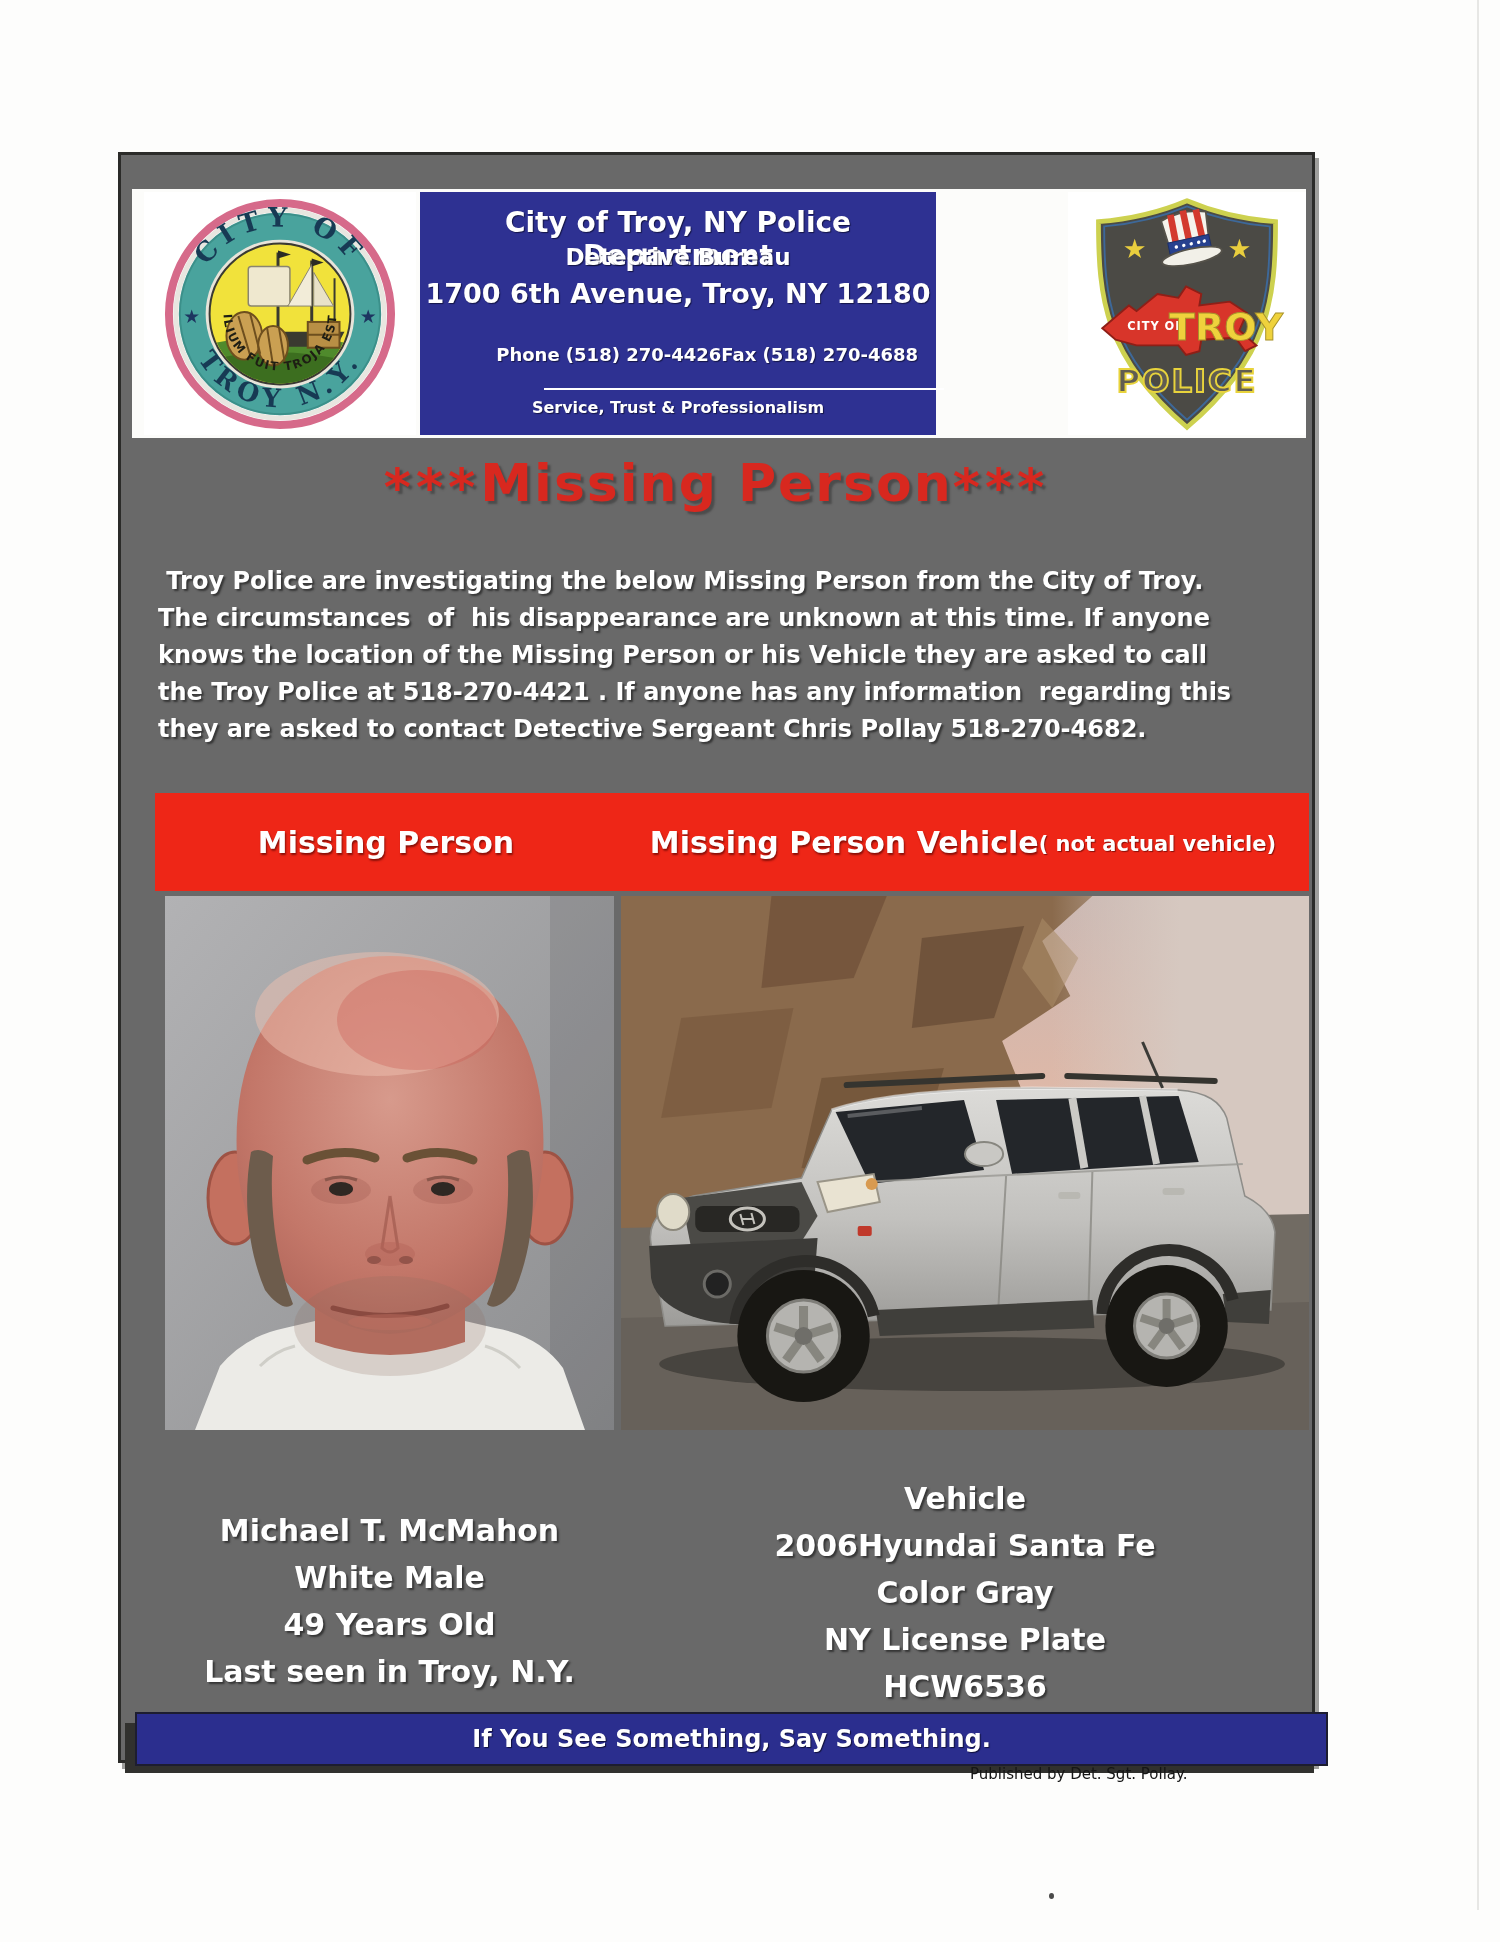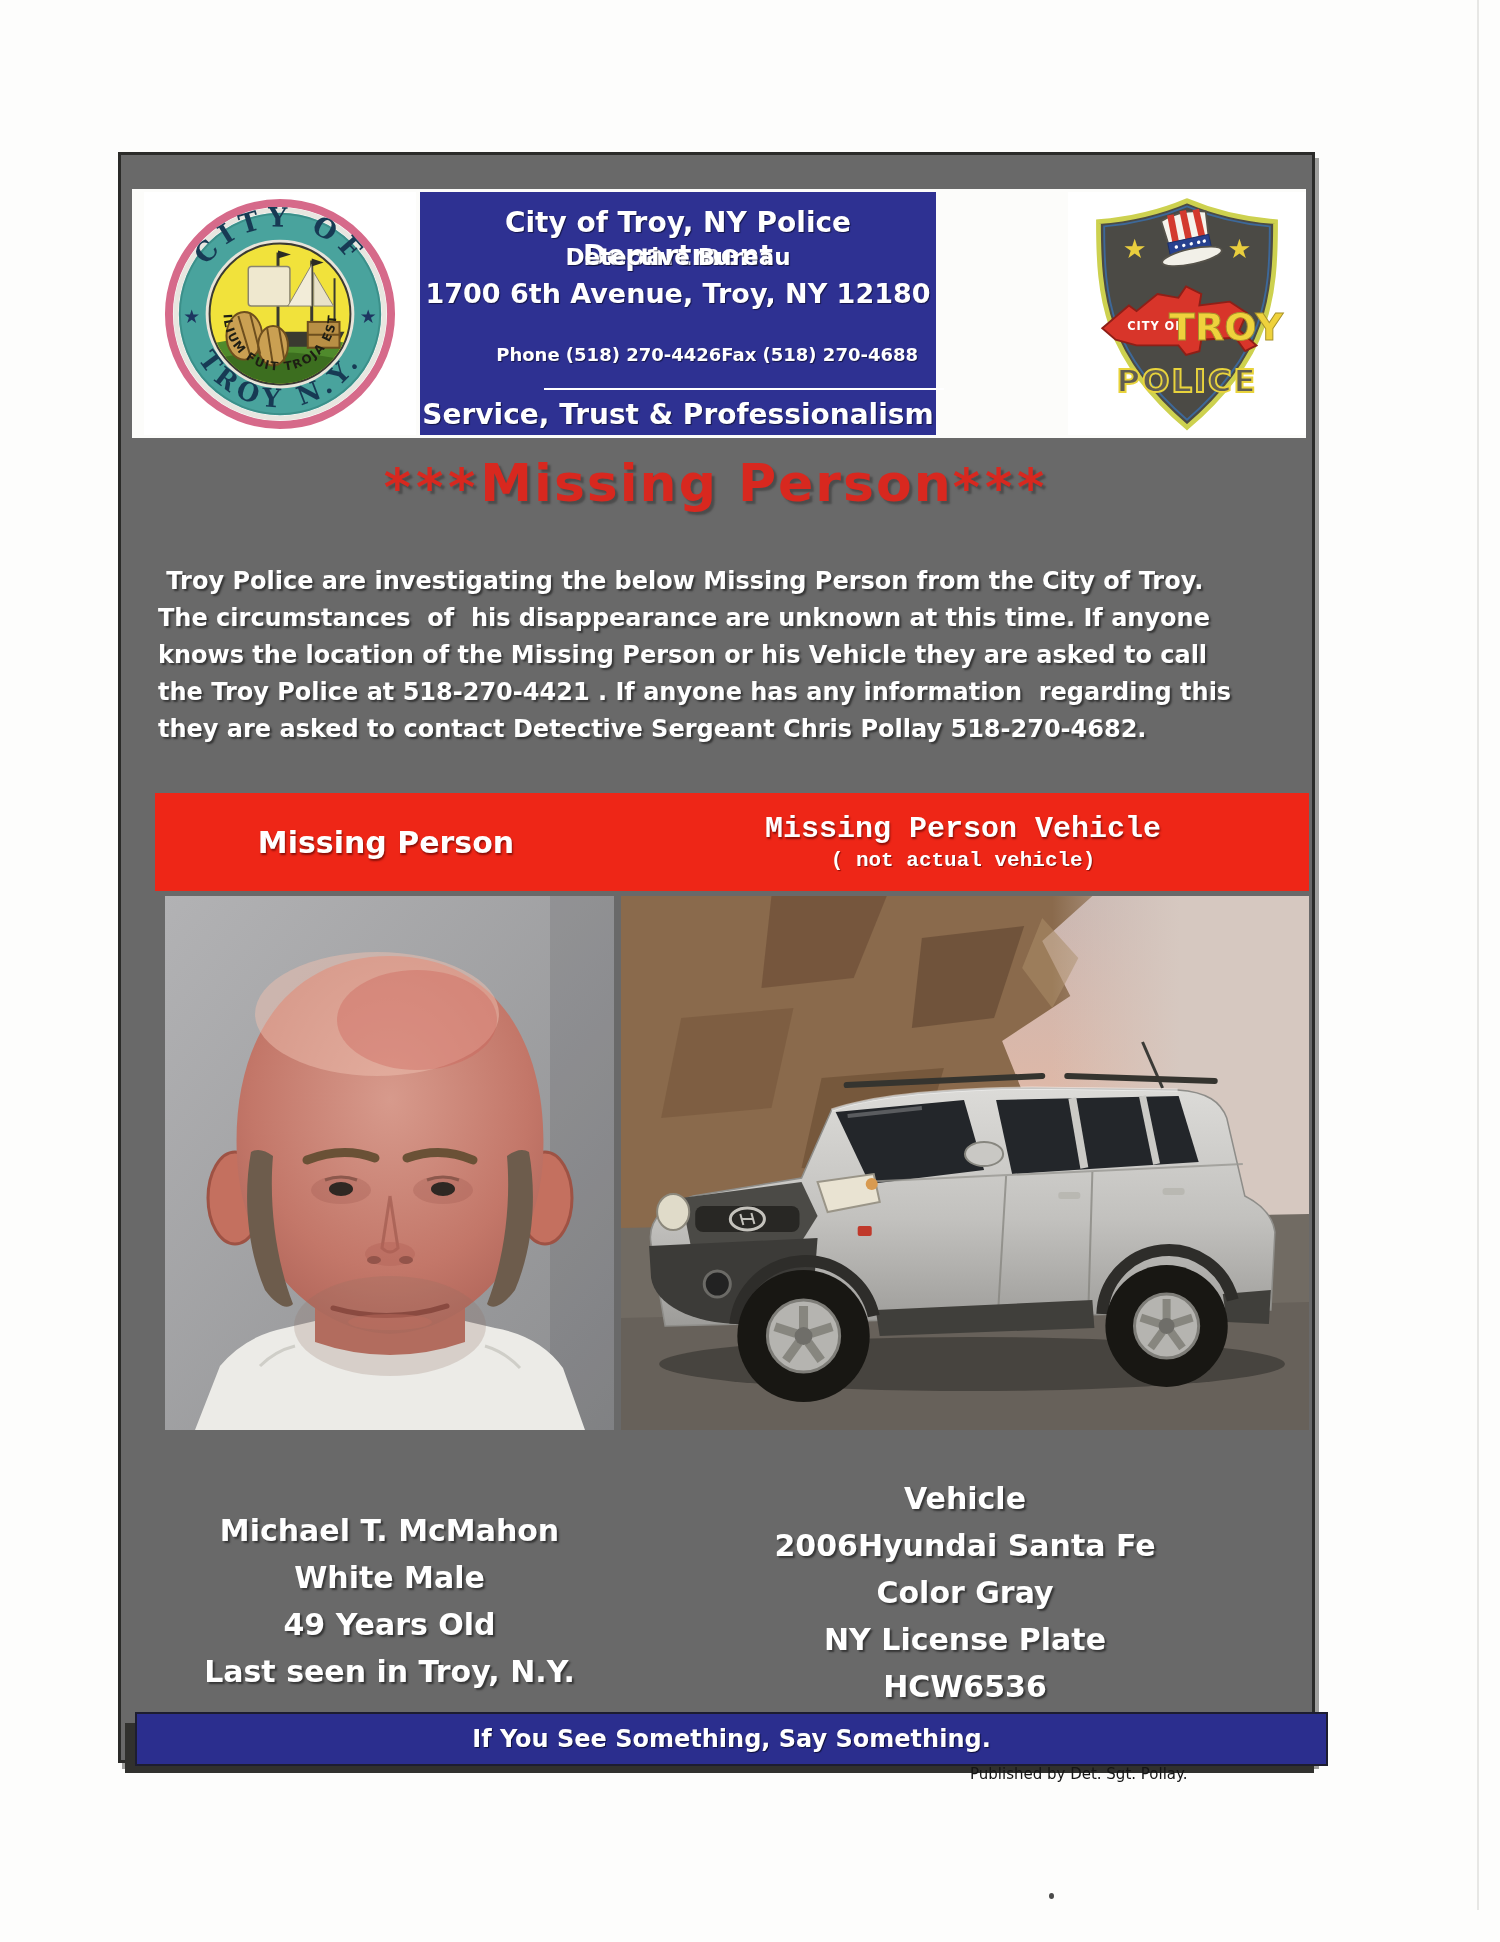--- a/index.html
+++ b/index.html
@@ -14,32 +14,32 @@
          box-shadow:4px 6px 0 rgba(45,45,42,.45);}
   .header-band{position:absolute;left:11px;top:34px;width:1174px;height:249px;background:#fcfcfa;}
   .seal-box{position:absolute;left:12px;top:3px;width:272px;height:243px;display:flex;align-items:center;justify-content:center;background:#fff;}
   .blue-panel{position:absolute;left:288px;top:3px;width:516px;height:243px;background:var(--header-blue);color:#fff;font-weight:bold;}
   .bp-line{position:absolute;width:100%;text-align:center;text-shadow:1px 1px 1px rgba(10,10,40,.7);}
   .bp-dept{top:14px;font-size:28px;}
   .bp-bureau{top:52px;font-size:23px;}
   .bp-addr{top:86px;font-size:27px;}
   .bp-row{position:absolute;top:152px;left:0;width:100%;display:flex;justify-content:flex-end;padding:0 18px;font-size:18px;text-shadow:1px 1px 1px rgba(10,10,40,.7);}
   .bp-rule{position:absolute;top:196px;left:124px;width:400px;height:2px;background:#fff;}
-  .bp-motto{top:206px;font-size:28px;}
+  .bp-motto{top:206px;font-size:16px;}
   .badge-box{position:absolute;left:936px;top:3px;width:238px;height:243px;display:flex;align-items:center;justify-content:center;background:#fff;}
   .big-title{position:absolute;left:0;top:298px;width:1191px;text-align:center;
     font-size:52px;font-weight:bold;color:var(--title-red);letter-spacing:2px;
     text-shadow:3px 3px 2px #4c4c4c;}
   .big-title .stars{letter-spacing:5px;position:relative;top:4px;}
   .body-par{position:absolute;left:37px;top:408px;width:1140px;}
   .pline{white-space:pre;font-size:24px;line-height:37px;font-weight:bold;color:#fff;
     text-shadow:2px 2px 2px rgba(40,40,40,.8);}
   .banner{position:absolute;left:34px;top:638px;width:1154px;height:98px;background:var(--banner-red);display:flex;}
   .banner-cell-left{width:462px;display:flex;align-items:center;justify-content:center;}
-  .banner-cell-right{flex:1;display:flex;flex-direction:column;align-items:center;justify-content:center;font-family:Liberation Mono, monospace;}
+  .banner-cell-right{flex:1;display:flex;align-items:center;justify-content:center;}
   .banner-label{font-size:30px;font-weight:bold;color:#fff;text-shadow:1px 2px 2px rgba(110,10,5,.8);}
   .banner-sub{font-size:21px;font-weight:bold;color:#fff;margin-top:3px;text-shadow:1px 1px 1px rgba(110,10,5,.8);}
   .photo{position:absolute;top:741px;overflow:hidden;}
   .photo-mug{left:44px;width:449px;height:534px;}
   .photo-veh{left:500px;width:688px;height:534px;}
   .caption{position:absolute;text-align:center;font-weight:bold;color:#fff;font-size:30px;line-height:47px;text-shadow:2px 2px 2px rgba(40,40,40,.8);}
   .cap-person{left:44px;top:1352px;width:449px;}
   .cap-vehicle{left:500px;top:1320px;width:688px;}
   .footer-bar{position:absolute;left:135px;top:1712px;width:1193px;height:54px;
     background:var(--footer-blue);border:2px solid #1d1d30;display:flex;align-items:center;justify-content:center;

